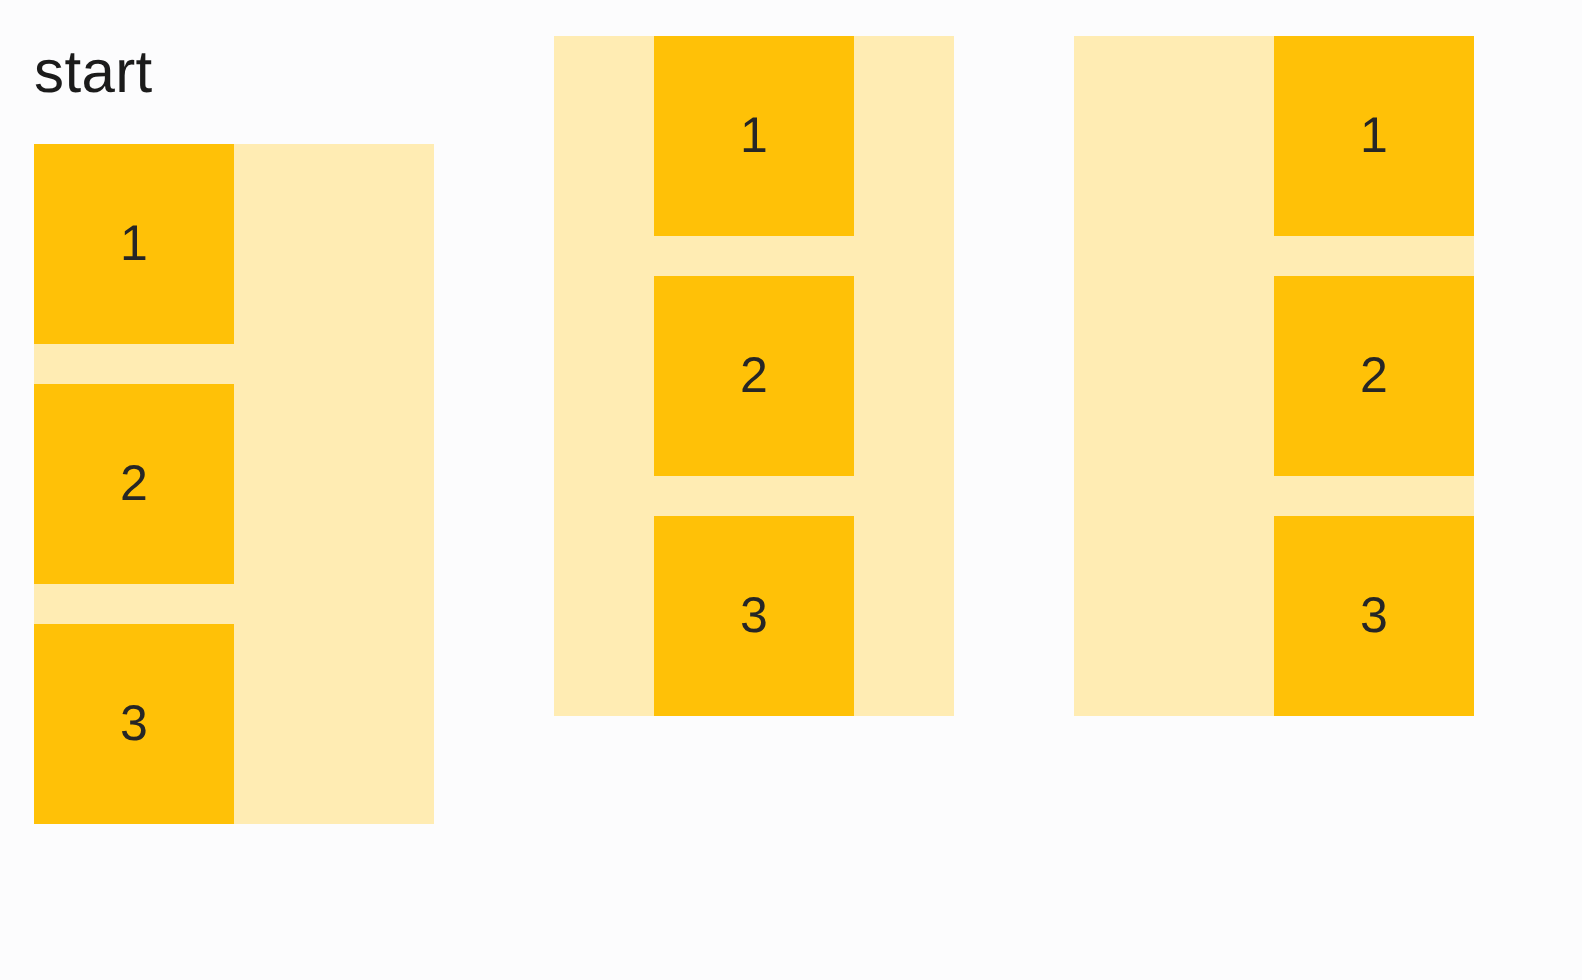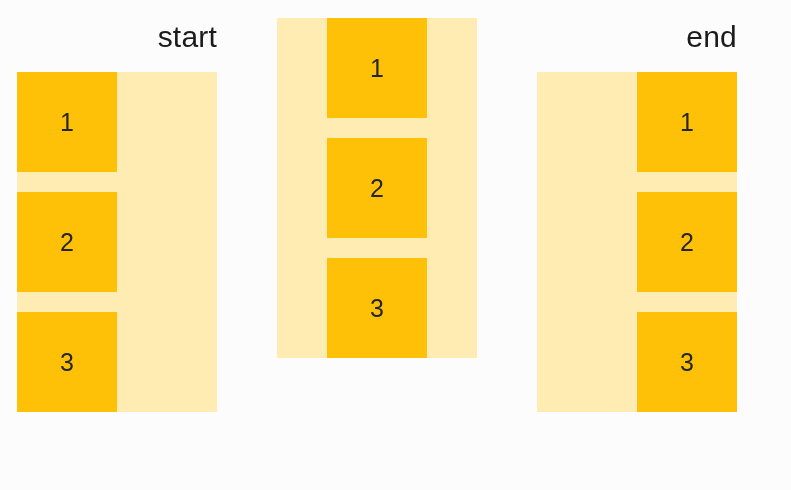--- a/index.html
+++ b/index.html
@@ -22,21 +22,20 @@
     font-family: "Liberation Sans", sans-serif;
   }
   .demo-row {
     display: flex;
     gap: 60px;
     padding: 18px 0 0 17px;
   }
   .demo-column {
     width: 200px;
     flex: 0 0 200px;
-    text-align: right;
   }
   .alignment-label {
     font-size: 30px;
     line-height: 37px;
     font-weight: 400;
     color: var(--label-color);
     margin: 0 0 17px 0;
     letter-spacing: 0.2px;
   }
   .flex-container {
@@ -78,21 +77,20 @@
 
   <div class="demo-column">
     <div class="flex-container align-center">
       <div class="flex-item">1</div>
       <div class="flex-item">2</div>
       <div class="flex-item">3</div>
     </div>
   </div>
 
   <div class="demo-column">
-    <div class="alignment-label">end</div>
     <div class="flex-container align-end">
       <div class="flex-item">1</div>
       <div class="flex-item">2</div>
       <div class="flex-item">3</div>
     </div>
   </div>
 
 </div>
 
 </body></html>

